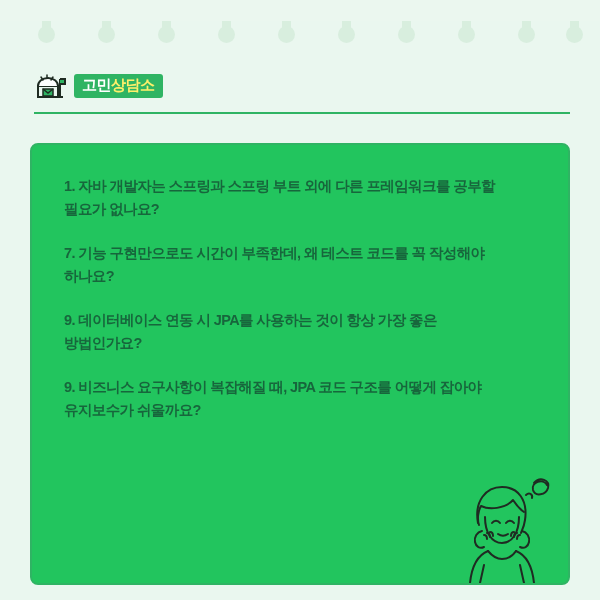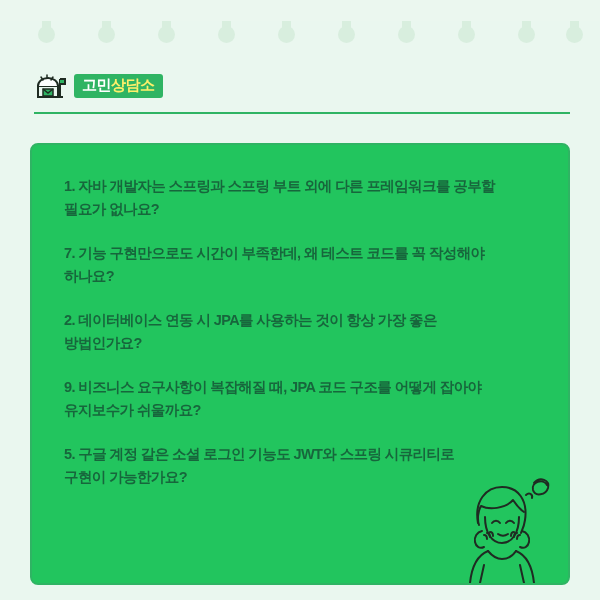--- a/index.html
+++ b/index.html
@@ -182,26 +182,24 @@
     </div>
     <div class="header-rule"></div>
   </div>
 
   <div class="panel">
     <div class="q-list">
       <div class="q-item">1. 자바 개발자는 스프링과 스프링 부트 외에 다른 프레임워크를 공부할
 필요가 없나요?</div>
       <div class="q-item">7. 기능 구현만으로도 시간이 부족한데, 왜 테스트 코드를 꼭 작성해야
 하나요?</div>
-      <div class="q-item">2. 데이터베이스 연동 시 JPA를 사용하는 것이 항상 가장 좋은
+      <div class="q-item">9. 데이터베이스 연동 시 JPA를 사용하는 것이 항상 가장 좋은
 방법인가요?</div>
       <div class="q-item">9. 비즈니스 요구사항이 복잡해질 때, JPA 코드 구조를 어떻게 잡아야
 유지보수가 쉬울까요?</div>
-      <div class="q-item">5. 구글 계정 같은 소셜 로그인 기능도 JWT와 스프링 시큐리티로
-구현이 가능한가요?</div>
     </div>
 
     <div class="illus">
       <svg width="120" height="118" viewBox="0 0 120 118" xmlns="http://www.w3.org/2000/svg">
         <g fill="none" stroke="#1f2b22" stroke-width="2" stroke-linecap="round" stroke-linejoin="round">
 
           <path d="M96 18 c6 -7 16 -3 14 5 c-2 7 -13 9 -15 2 c-2 -8 10 -12 14 -5"></path>
           <path d="M88 30 c3 -3 7 -1 6 3"></path>
 
           <path d="M40 58 c-4 -22 8 -36 24 -36 c16 0 26 13 23 33 c-1 7 -3 10 -4 13"></path>

